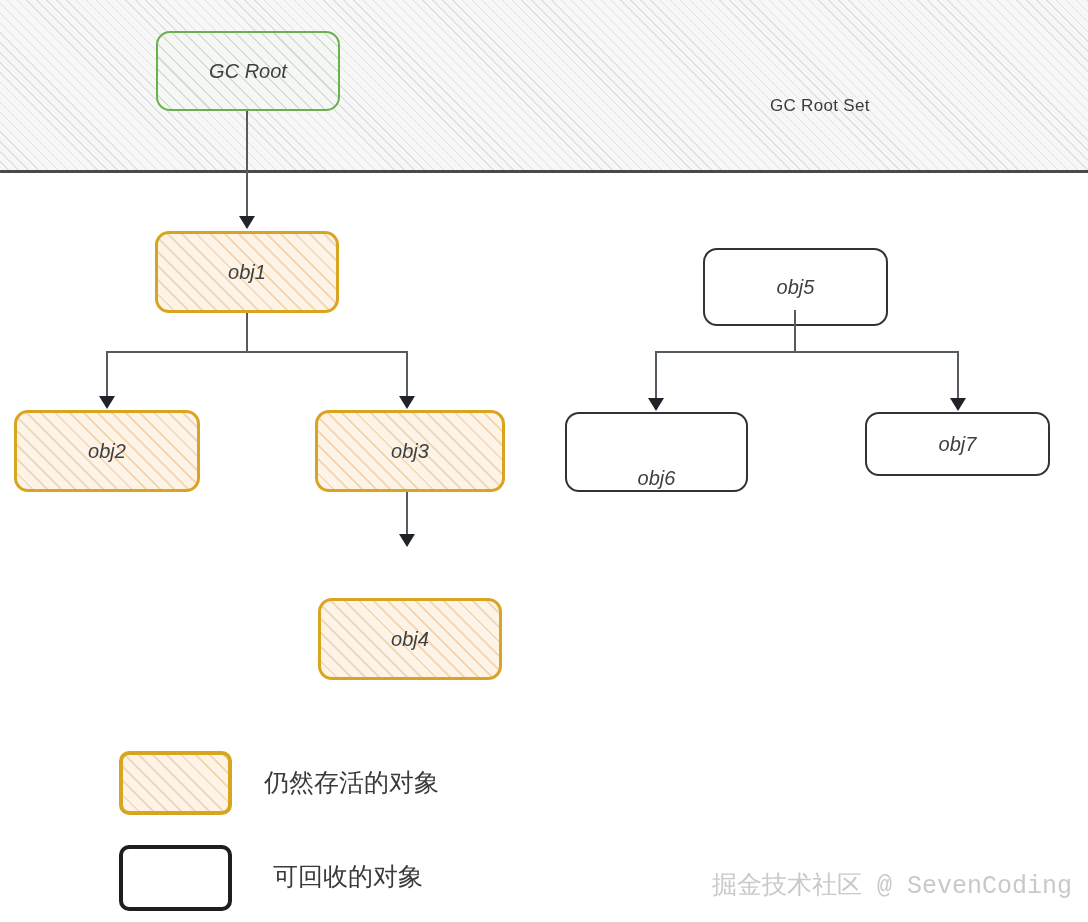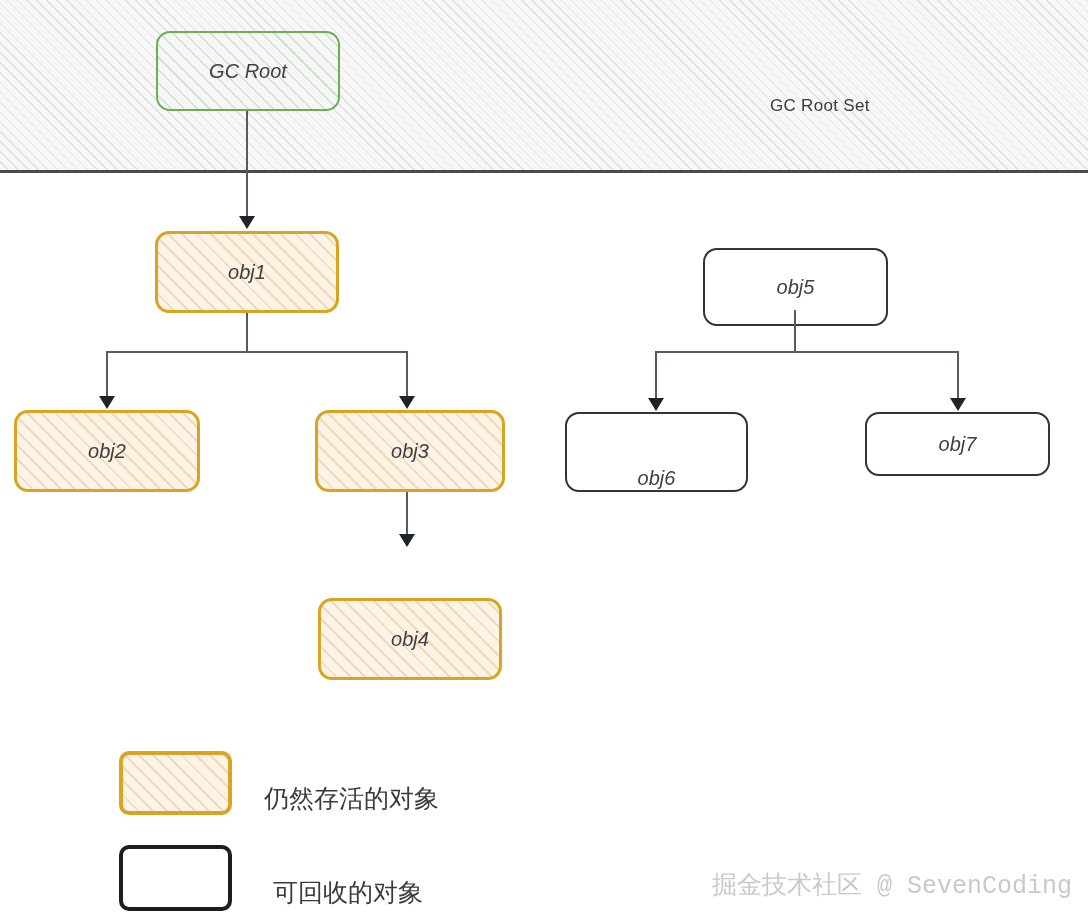--- a/index.html
+++ b/index.html
@@ -140,21 +140,20 @@
   .legend-swatch.black {
     border: 4px solid #1e1e1e;
     background: #ffffff;
   }
   .legend-text {
     position: absolute;
     font-size: 25px;
     color: #3a3a3a;
     white-space: nowrap;
     font-family: "DejaVu Sans", "Liberation Sans", sans-serif;
-    margin-top: 16px;
   }
 
   .watermark {
     position: absolute;
     left: 712px;
     top: 868px;
     font-size: 25px;
     color: #c9c9c9;
     white-space: nowrap;
     font-family: Liberation Mono, monospace;

